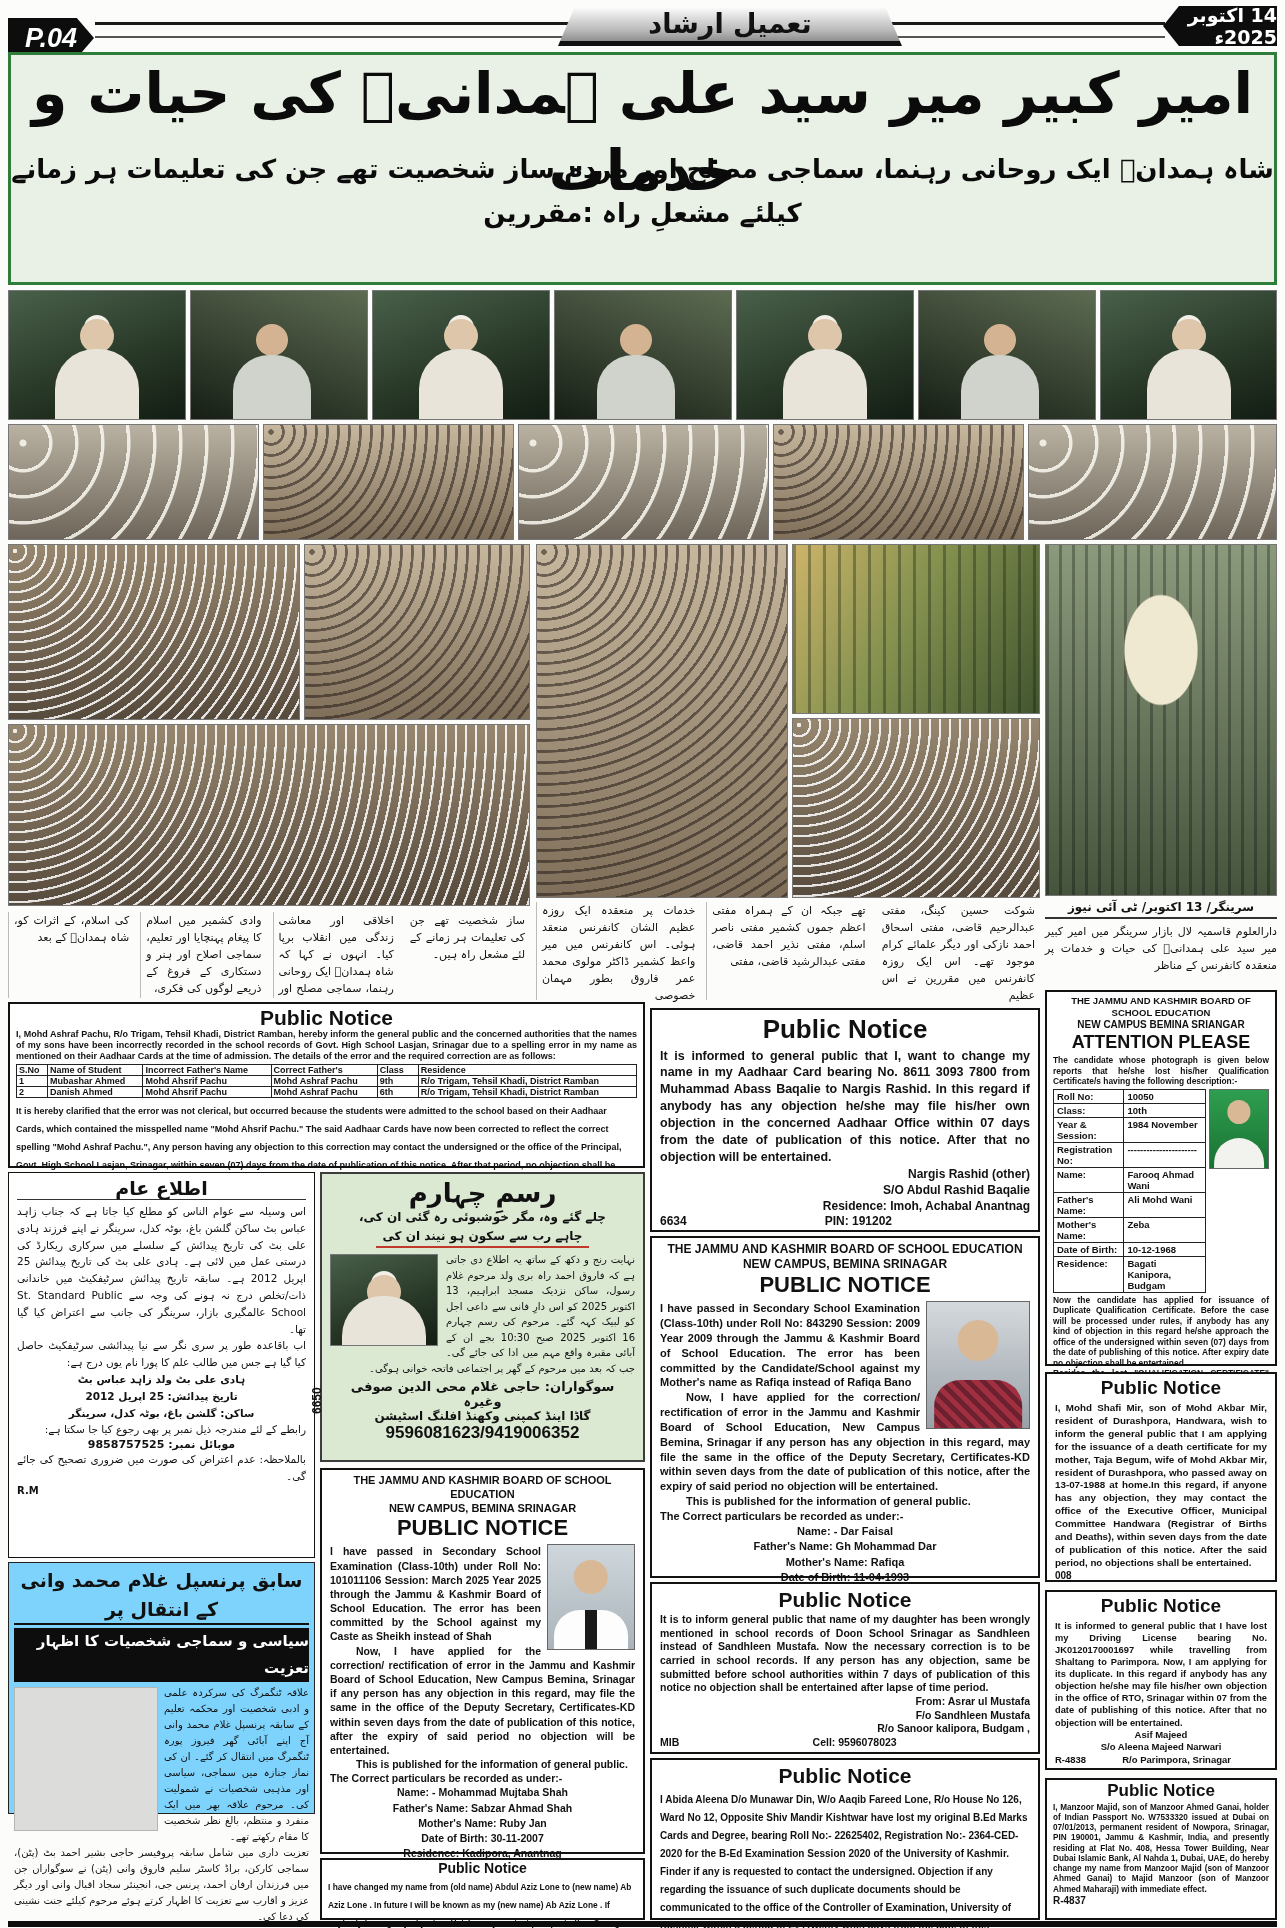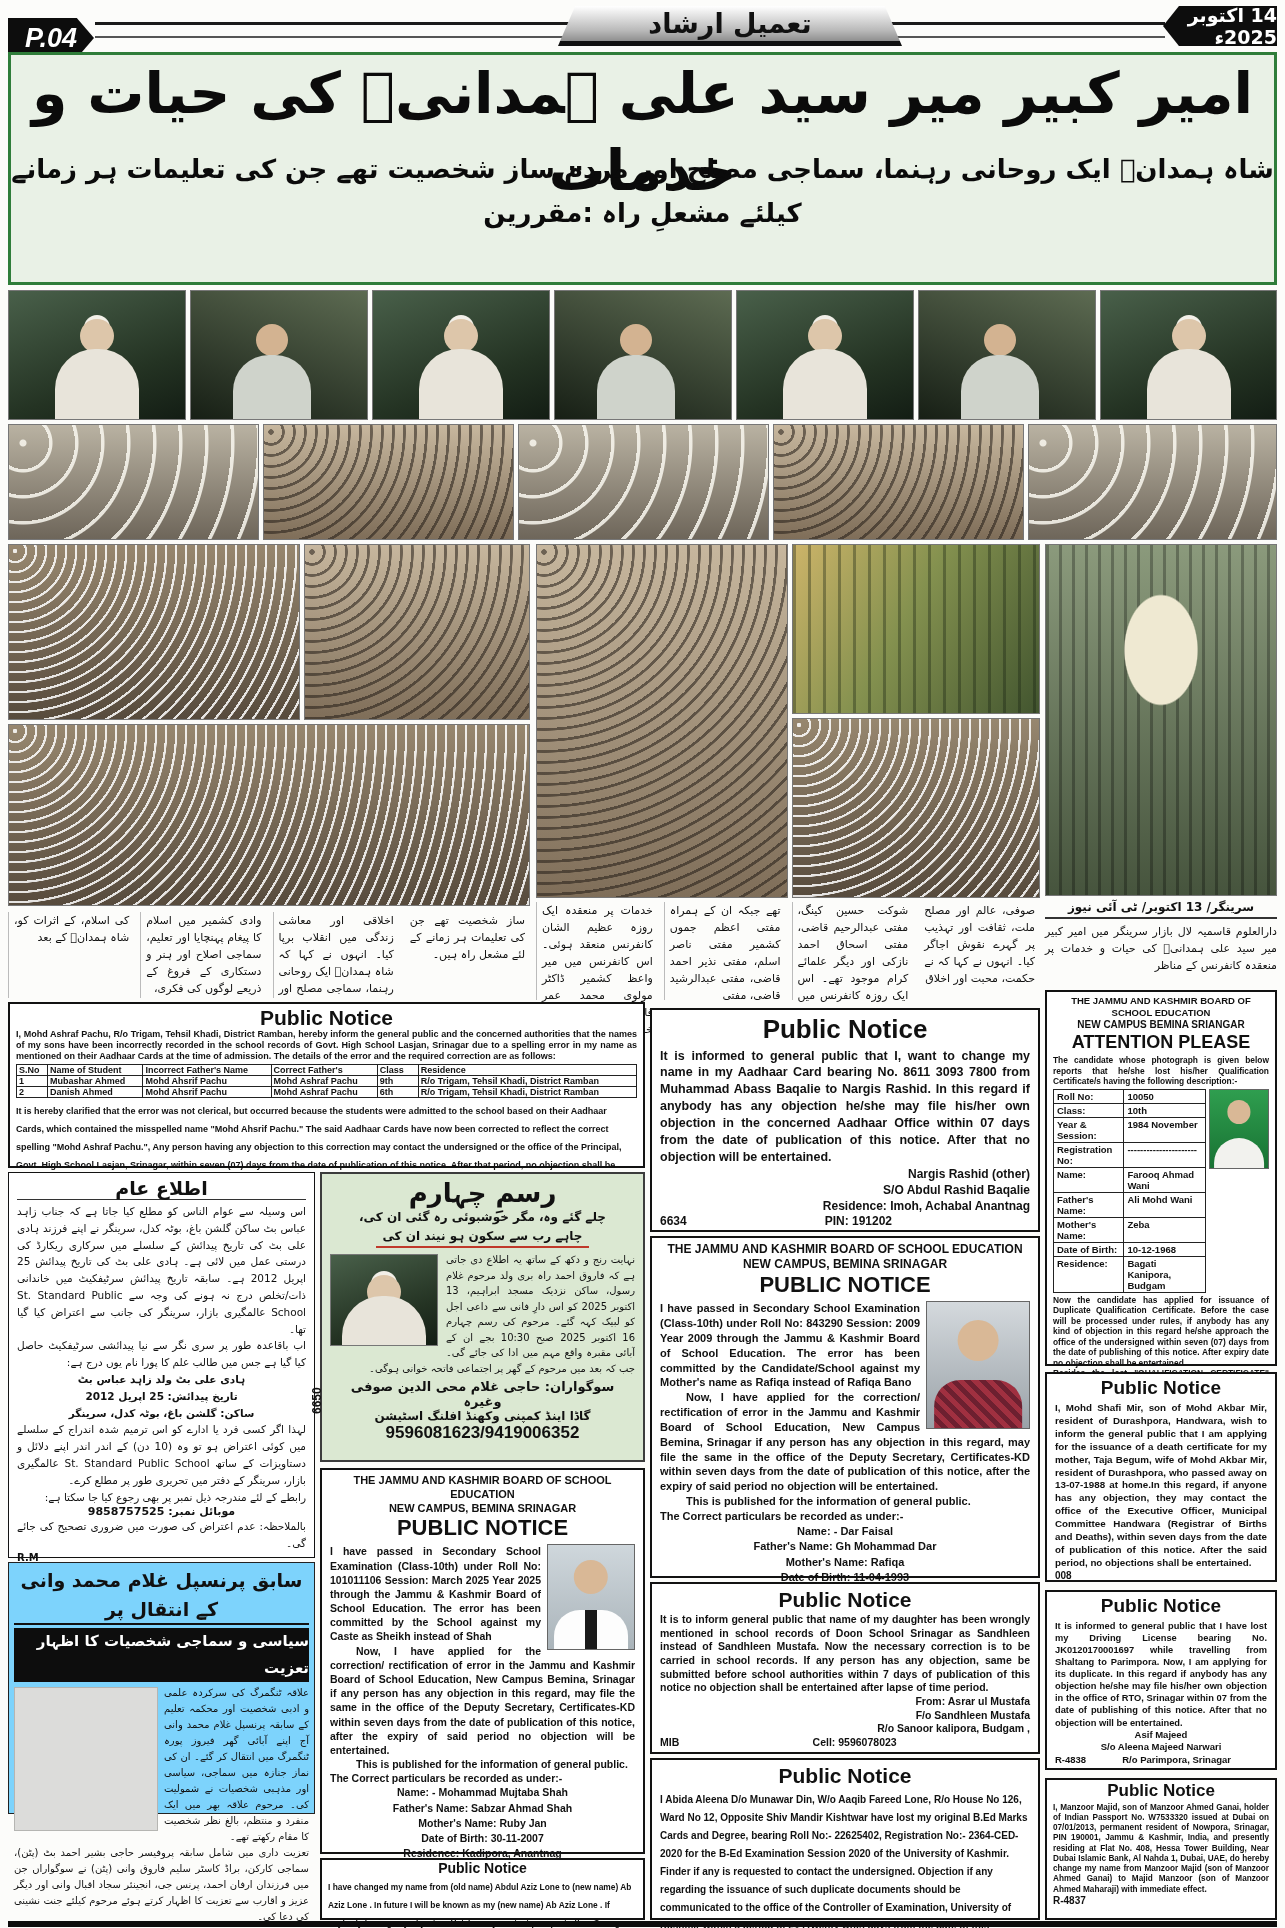--- a/index.html
+++ b/index.html
@@ -126,21 +126,20 @@
   <div class="ph ph-crowd-caps" style="left:792px;top:718px;width:248px;height:180px;"></div>
   <div class="ph ph-mosque" style="left:1045px;top:544px;width:232px;height:352px;"></div>
 
   <div class="abs caprow u" style="left:8px;top:912px;width:522px;height:86px;">
     <div class="capcol">ساز شخصیت تھے جن کی تعلیمات ہر زمانے کے لئے مشعل راہ ہیں۔</div>
     <div class="capcol">اخلاقی اور معاشی زندگی میں انقلاب برپا کیا۔ انہوں نے کہا کہ شاہ ہمدانؒ ایک روحانی رہنما، سماجی مصلح اور مردم</div>
     <div class="capcol">وادی کشمیر میں اسلام کا پیغام پہنچایا اور تعلیم، سماجی اصلاح اور ہنر و دستکاری کے فروغ کے ذریعے لوگوں کی فکری،</div>
     <div class="capcol">کی اسلام، کے اثرات کو، شاہ ہمدانؒ کے بعد</div>
   </div>
   <div class="abs caprow u" style="left:536px;top:902px;width:504px;height:98px;">
-    <div class="capcol">صوفی، عالم اور مصلح ملت، ثقافت اور تہذیب پر گہرے نقوش اجاگر کیا۔ انہوں نے کہا کہ نے حکمت، محبت اور اخلاق</div>
     <div class="capcol">شوکت حسین کینگ، مفتی عبدالرحیم قاضی، مفتی اسحاق احمد نازکی اور دیگر علمائے کرام موجود تھے۔ اس ایک روزہ کانفرنس میں مقررین نے اس عظیم</div>
     <div class="capcol">تھے جبکہ ان کے ہمراہ مفتی اعظم جموں کشمیر مفتی ناصر اسلم، مفتی نذیر احمد قاضی، مفتی عبدالرشید قاضی، مفتی</div>
     <div class="capcol">خدمات پر منعقدہ ایک روزہ عظیم الشان کانفرنس منعقد ہوئی۔ اس کانفرنس میں میر واعظ کشمیر ڈاکٹر مولوی محمد عمر فاروق بطور مہمان خصوصی</div>
   </div>
   <div class="abs u" style="left:1045px;top:900px;width:232px;height:100px;">
     <div class="cap-credit u">سرینگر/ 13 اکتوبر/ ٹی آئی نیوز</div>
     <div style="font-size:11px;line-height:1.55;text-align:justify;">دارالعلوم قاسمیہ لال بازار سرینگر میں امیر کبیر میر سید علی ہمدانیؒ کی حیات و خدمات پر منعقدہ کانفرنس کے مناظر</div>
   </div>
 
   <div class="abs notice" style="left:8px;top:1002px;width:637px;height:166px;padding:2px 6px;">
@@ -178,21 +177,20 @@
     <span class="smallref" style="float:right;">7692</span>
   </div>
 
   <div class="abs notice u" style="left:8px;top:1172px;width:307px;height:386px;border-width:1px;">
     <div class="ctr u" style="font-size:19px;border-bottom:1px solid #333;margin-bottom:3px;">اطلاع عام</div>
     <div class="u" style="font-size:10.5px;line-height:1.6;text-align:justify;">اس وسیلہ سے عوام الناس کو مطلع کیا جاتا ہے کہ جناب زاہد عباس بٹ ساکن گلشن باغ، بوٹہ کدل، سرینگر نے اپنے فرزند ہادی علی بٹ کی تاریخ پیدائش کے سلسلے میں سرکاری ریکارڈ کی درستی عمل میں لائی ہے۔ ہادی علی بٹ کی تاریخ پیدائش 25 اپریل 2012 ہے۔ سابقہ تاریخ پیدائش سرٹیفکیٹ میں خاندانی ذات/تخلص درج نہ ہونے کی وجہ سے St. Standard Public School عالمگیری بازار، سرینگر کی جانب سے اعتراض کیا گیا تھا۔</div>
     <div class="u" style="font-size:10.5px;line-height:1.6;text-align:justify;">اب باقاعدہ طور پر سری نگر سے نیا پیدائشی سرٹیفکیٹ حاصل کیا گیا ہے جس میں طالب علم کا پورا نام یوں درج ہے:</div>
     <div class="ctr u" style="font-size:10.5px;line-height:1.6;">ہادی علی بٹ ولد زاہد عباس بٹ</div>
     <div class="ctr u" style="font-size:10.5px;line-height:1.6;">تاریخ پیدائش: 25 اپریل 2012</div>
     <div class="ctr u" style="font-size:10.5px;line-height:1.6;">ساکن: گلشن باغ، بوٹہ کدل، سرینگر</div>
-    <div class="u" style="font-size:10.5px;line-height:1.6;text-align:justify;">لہذا اگر کسی فرد یا ادارے کو اس ترمیم شدہ اندراج کے سلسلے میں کوئی اعتراض ہو تو وہ (10 دن) کے اندر اندر اپنے دلائل و دستاویزات کے ساتھ St. Standard Public School عالمگیری بازار، سرینگر کے دفتر میں تحریری طور پر مطلع کرے۔</div>
     <div class="u" style="font-size:10.5px;line-height:1.6;text-align:justify;">رابطے کے لئے مندرجہ ذیل نمبر پر بھی رجوع کیا جا سکتا ہے:</div>
     <div class="ctr u" style="font-size:11px;">موبائل نمبر: 9858757525</div>
     <div class="u" style="font-size:10.5px;line-height:1.6;text-align:justify;">بالملاحظہ: عدم اعتراض کی صورت میں ضروری تصحیح کی جائے گی۔</div>
     <div class="smallref" style="direction:ltr;text-align:left;">R.M</div>
   </div>
 
   <div class="abs" style="left:8px;top:1562px;width:307px;height:252px;border:1px solid #222;background:#7dd3fc;box-sizing:border-box;padding:3px 5px;">
     <div class="ctr u" style="font-size:19px;line-height:1.5;border-bottom:2px solid #111;">سابق پرنسپل غلام محمد وانی کے انتقال پر</div>
     <div class="blackbar u" style="font-size:15px;line-height:1.8;margin:3px 0;">سیاسی و سماجی شخصیات کا اظہار تعزیت</div>
     <div class="placeholder" style="float:left;width:142px;height:142px;margin:2px 6px 2px 0;"></div>

